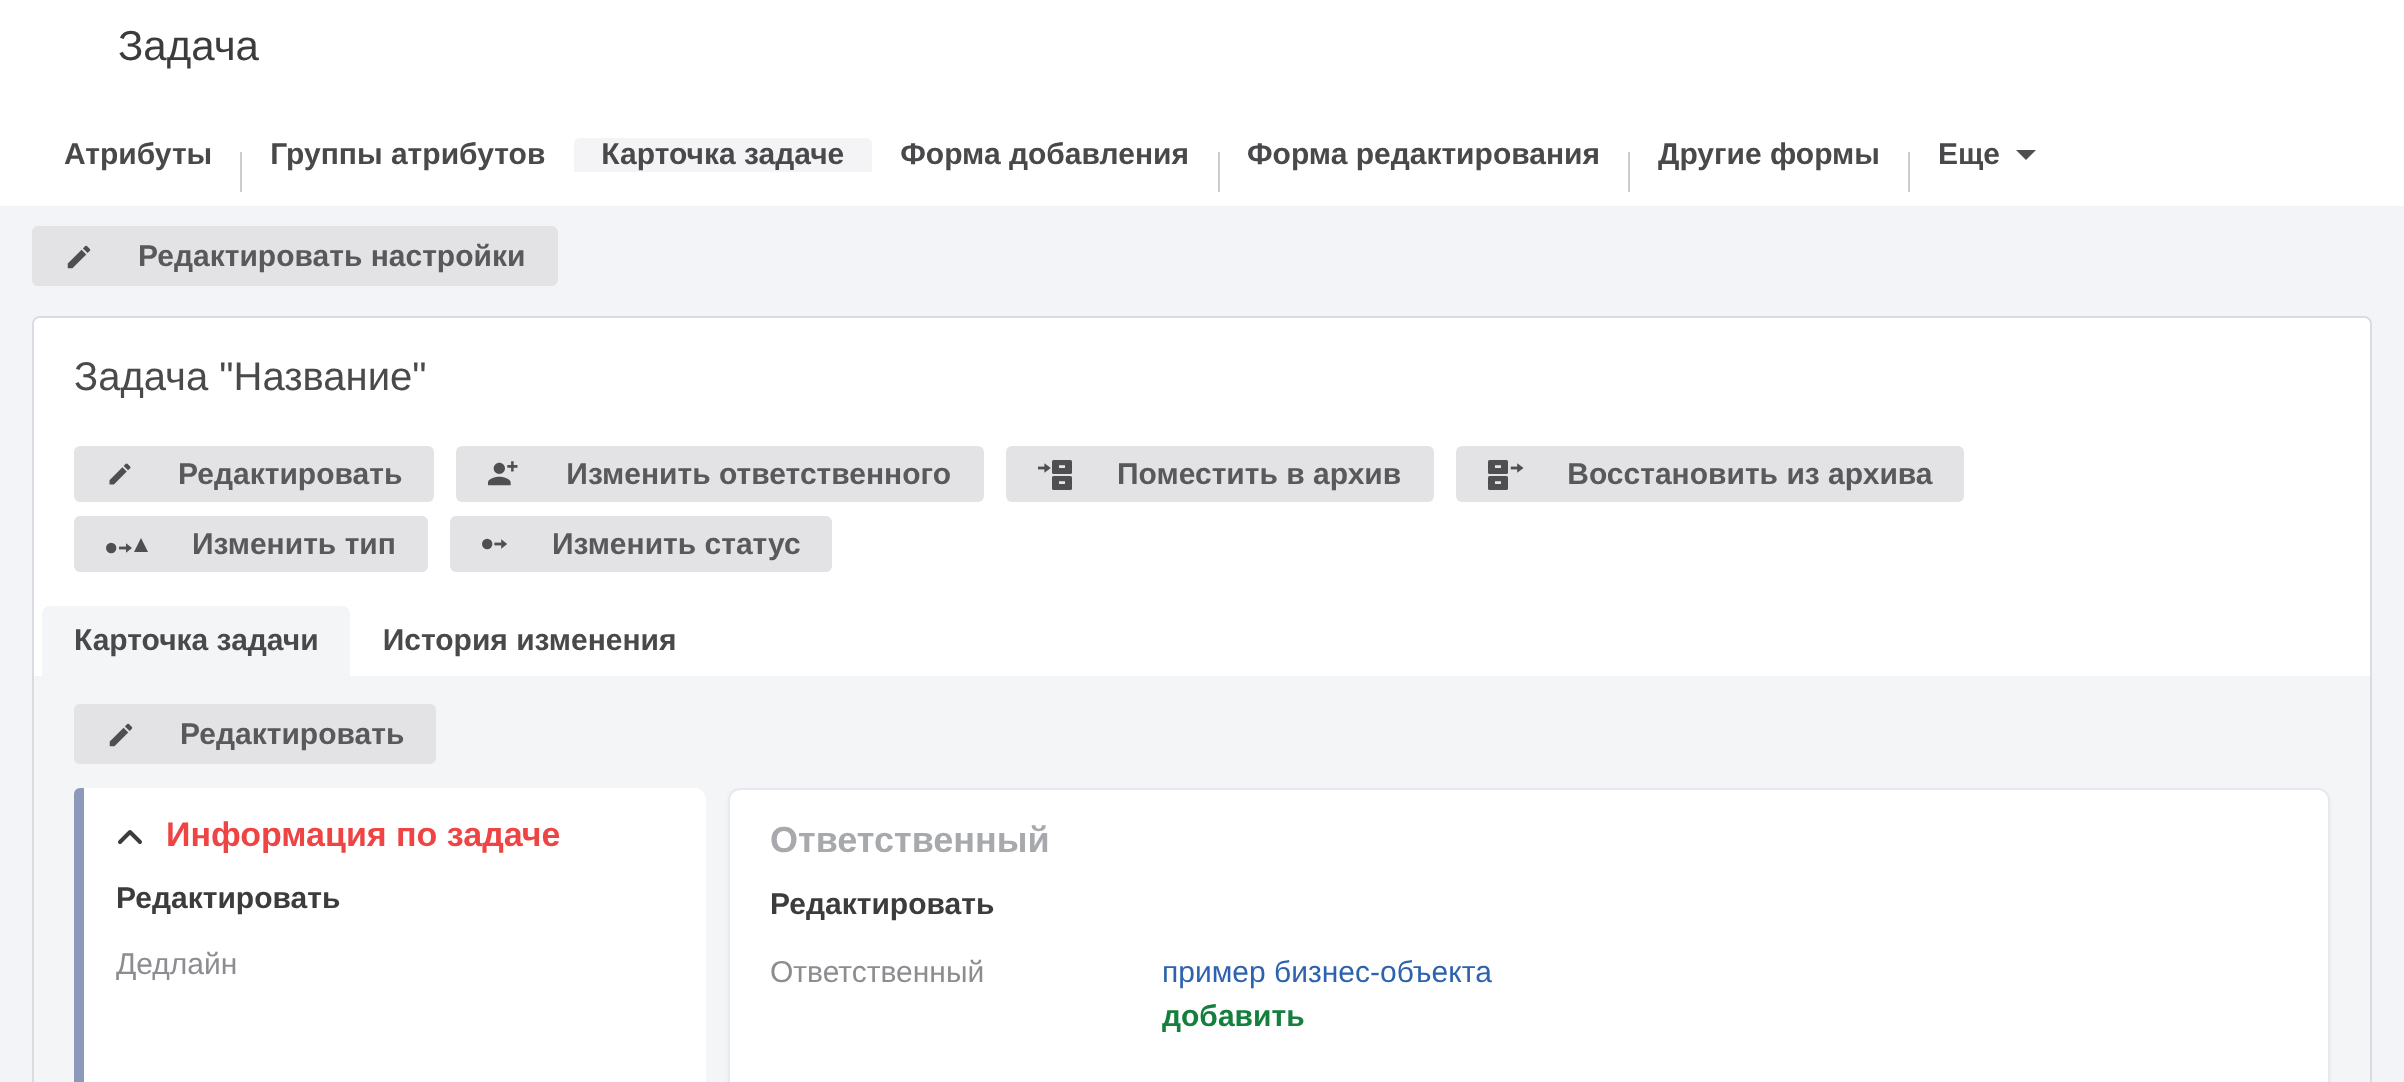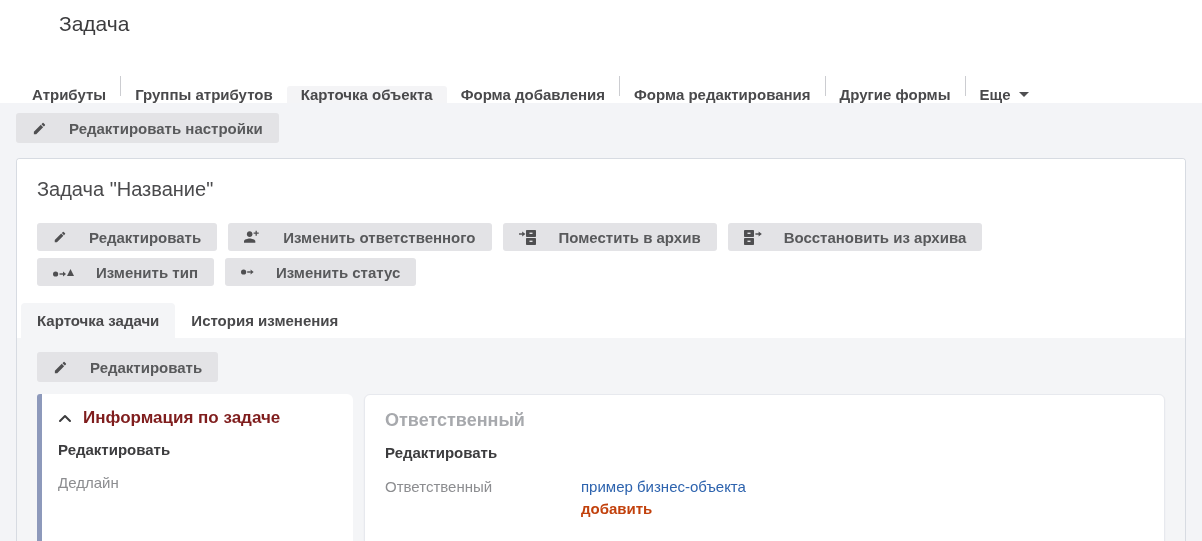--- a/index.html
+++ b/index.html
@@ -11,21 +11,21 @@
     color: #3b3b3d;
   }
   
   .page-header { padding: 12px 16px 0; }
   .page-title { font-size: 21px; font-weight: normal; color: #3c3c3e; line-height: 24px; margin-left: 43px; }
 
   
   .tab-bar {
     margin-top: 33px;
     display: flex;
-    align-items: flex-end;
+    align-items: flex-start;
     height: 34px;
     padding-left: 2px;
   }
   .tab {
     display: flex; align-items: center;
     padding: 0 14px;
     font-size: 15px; font-weight: bold; color: #49494b;
     cursor: pointer; white-space: nowrap;
   }
   .tab.active { background: #f4f4f6; border-radius: 3px 3px 0 0; }
@@ -101,53 +101,53 @@
   .panels { margin-top: 12px; display: flex; gap: 11px; align-items: flex-start; }
 
   .panel-left {
     width: 316px; height: 175px;
     background: #ffffff;
     border-left: 5px solid #8d99bb;
     border-radius: 3px 6px 0 0;
     padding: 14px 16px;
   }
   .panel-left-header { display: flex; align-items: center; gap: 11px; }
-  .panel-left-title { font-size: 17px; font-weight: bold; color: #7f1d1d; }
+  .panel-left-title { font-size: 17px; font-weight: bold; color: #ef4444; }
   .panel-edit { margin-top: 13px; font-size: 15px; font-weight: bold; color: #3c3c3e; cursor: pointer; }
   .panel-field { margin-top: 16px; font-size: 15px; color: #8c8d90; }
 
   .panel-right {
     flex: 1; min-height: 121px;
     background: #ffffff;
     border: 1px solid #e7e9ee;
     border-radius: 6px;
     box-shadow: 0 1px 2px rgba(40,50,80,0.05);
     padding: 15px 20px 34px;
   }
   .panel-right-title { font-size: 18px; font-weight: bold; color: #a7a9ad; }
   .field-row { margin-top: 17px; display: flex; align-items: flex-start; }
   .field-label { width: 196px; font-size: 15px; color: #8c8d90; }
   .field-value { display: flex; flex-direction: column; }
   .link-primary { font-size: 15px; color: #2d63ae; text-decoration: none; cursor: pointer; }
-  .link-add { margin-top: 5px; font-size: 15px; font-weight: bold; color: #c2410c; text-decoration: none; cursor: pointer; }
+  .link-add { margin-top: 5px; font-size: 15px; font-weight: bold; color: #15803d; text-decoration: none; cursor: pointer; }
 
   .chev-up svg { display: block; }
 </style>
 </head>
 <body>
 
 <div class="page-header">
   <div class="page-title">Задача</div>
 
   <div class="tab-bar">
     <div class="tab">Атрибуты</div>
     <div class="tab-sep"></div>
     <div class="tab">Группы атрибутов</div>
     <div class="tab-sep hidden"></div>
-    <div class="tab active">Карточка объекта</div>
+    <div class="tab active">Карточка задаче</div>
     <div class="tab-sep hidden"></div>
     <div class="tab">Форма добавления</div>
     <div class="tab-sep"></div>
     <div class="tab">Форма редактирования</div>
     <div class="tab-sep"></div>
     <div class="tab">Другие формы</div>
     <div class="tab-sep"></div>
     <div class="tab">
       <span>Еще</span>
       <span class="caret-down"></span>

